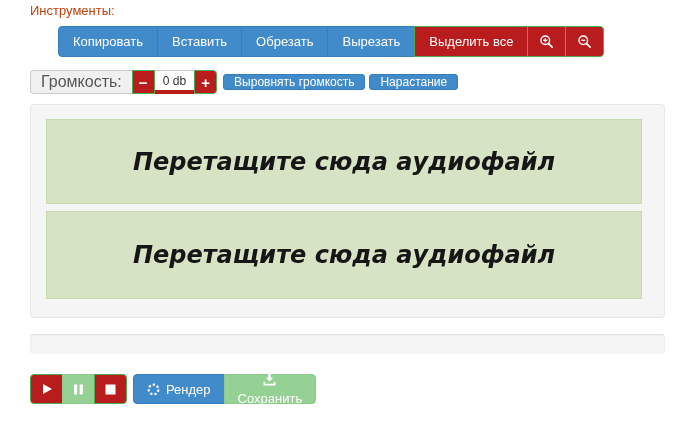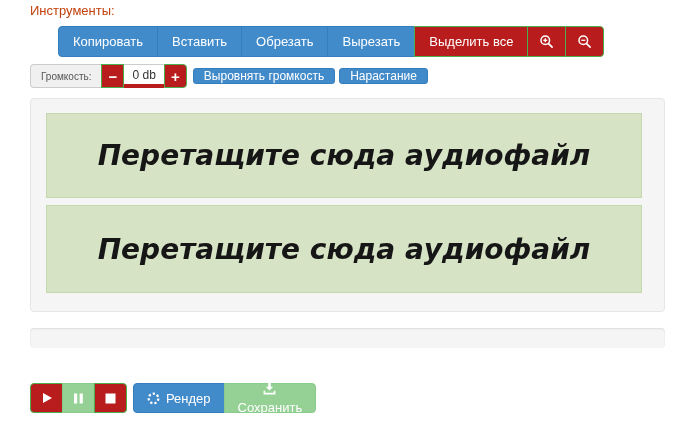--- a/index.html
+++ b/index.html
@@ -17,33 +17,33 @@
     display:inline-flex;align-items:center;justify-content:center;
     box-sizing:border-box;color:#fff;font-size:13px;line-height:1;
     border:1px solid transparent;cursor:pointer;white-space:nowrap;
     font-family:inherit;background:none;padding:0;
   }
   .btn-blue{background:#428bca;border-color:#357ebd;}
   .btn-green{background:#b91c1c;border-color:#4cae4c;}
   .btn-green-disabled{background:#95d195;border-color:#8aca8a;flex-direction:column;}
 
   
-  .toolbar{display:inline-flex;margin-bottom:7px;padding-left:28px;}
+  .toolbar{display:inline-flex;margin-bottom:13px;padding-left:28px;}
   .toolbar .btn{padding:8px 14px;margin-left:-1px;border-radius:0;}
   .toolbar .btn:first-child{margin-left:0;border-top-left-radius:4px;border-bottom-left-radius:4px;}
   .toolbar .btn:last-child{border-top-right-radius:4px;border-bottom-right-radius:4px;}
   .toolbar .btn.icon-btn{padding:7px 11px;}
 
   
   .row2{display:flex;align-items:center;margin-bottom:10px;}
   .vol-group{display:inline-flex;align-items:stretch;height:24px;margin-right:6px;}
   .vol-addon{
     display:inline-flex;align-items:center;box-sizing:border-box;
     background:#f0f0f0;border:1px solid #ccc;border-right:none;
-    border-radius:4px 0 0 4px;color:#555;font-size:10px;padding:0 10px;
+    border-radius:4px 0 0 4px;color:#555;font-size:16px;padding:0 10px;
   }
   .vol-btn{width:23px;font-size:15px;font-weight:bold;border-radius:0;}
   .vol-btn.plus{border-radius:0 4px 4px 0;}
   .vol-value{
     display:inline-flex;align-items:center;box-sizing:border-box;
     background:#fff;border-top:1px solid #ccc;border-bottom:4px solid #b91c1c;
     color:#333;font-size:12px;padding:0 8px;
   }
   .btn-sm{height:16px;padding:0 10px;font-size:12px;border-radius:3px;margin-right:4px;}
 
@@ -54,33 +54,33 @@
     padding:14px 22px 18px 15px;
   }
   .dropzone{
     box-sizing:border-box;width:100%;height:85px;
     background:#d7e3c5;border:1px solid #c6d9ae;
     display:flex;align-items:center;justify-content:center;
     margin-bottom:7px;cursor:pointer;
   }
   .dropzone:last-child{height:88px;margin-bottom:0;}
   .dz-text{
-    font-style:italic;font-weight:600;font-size:28px;color:#161616;
+    font-style:italic;font-weight:600;font-size:24px;color:#161616;
     font-family:"DejaVu Sans","Liberation Sans",sans-serif;
   }
 
   
   .progress{
     box-sizing:border-box;width:635px;height:20px;margin-top:16px;
     background:#f5f5f5;border-radius:4px;
     box-shadow:inset 0 1px 2px rgba(0,0,0,.1);
   }
 
   
-  .transport{display:flex;align-items:center;margin-top:35px;}
+  .transport{display:flex;align-items:center;margin-top:20px;}
   .btn-group{display:inline-flex;}
   .btn-group .btn{margin-left:-1px;border-radius:0;height:30px;}
   .btn-group .btn:first-child{margin-left:0;border-radius:4px 0 0 4px;}
   .btn-group .btn:last-child{border-radius:0 4px 4px 0;}
   .pp-btn{width:33px;}
   .render-btn,.save-btn{padding:0 13px;gap:6px;}
   .gap{width:6px;}
 
   .icon{display:inline-flex;align-items:center;justify-content:center;}
   svg{display:block;}

